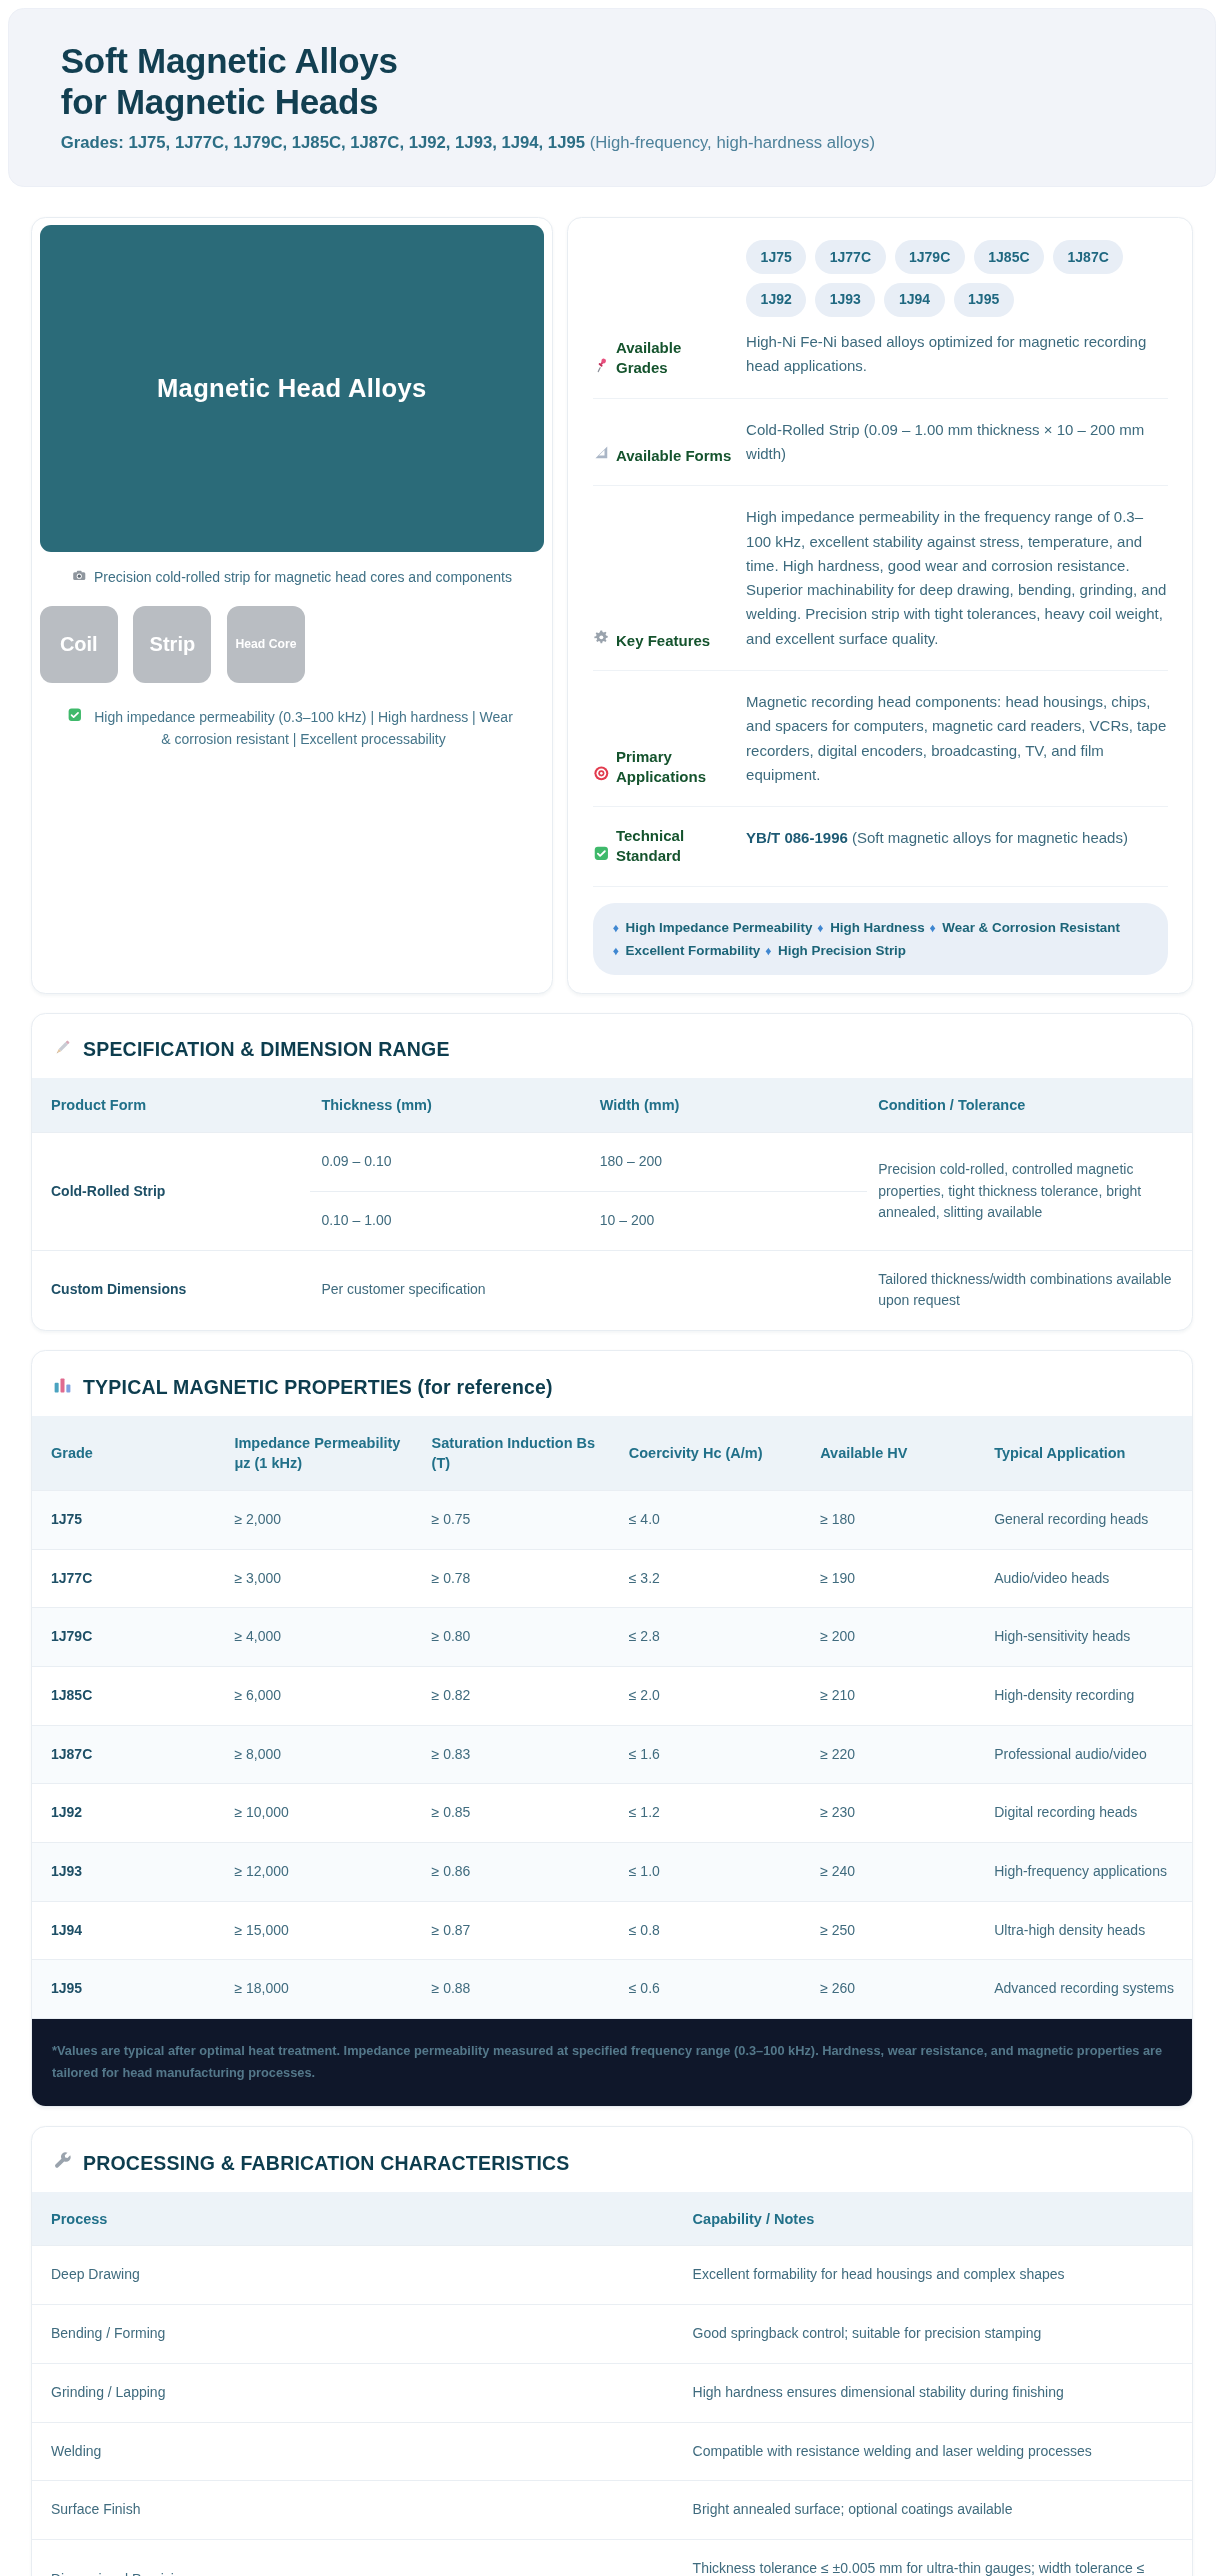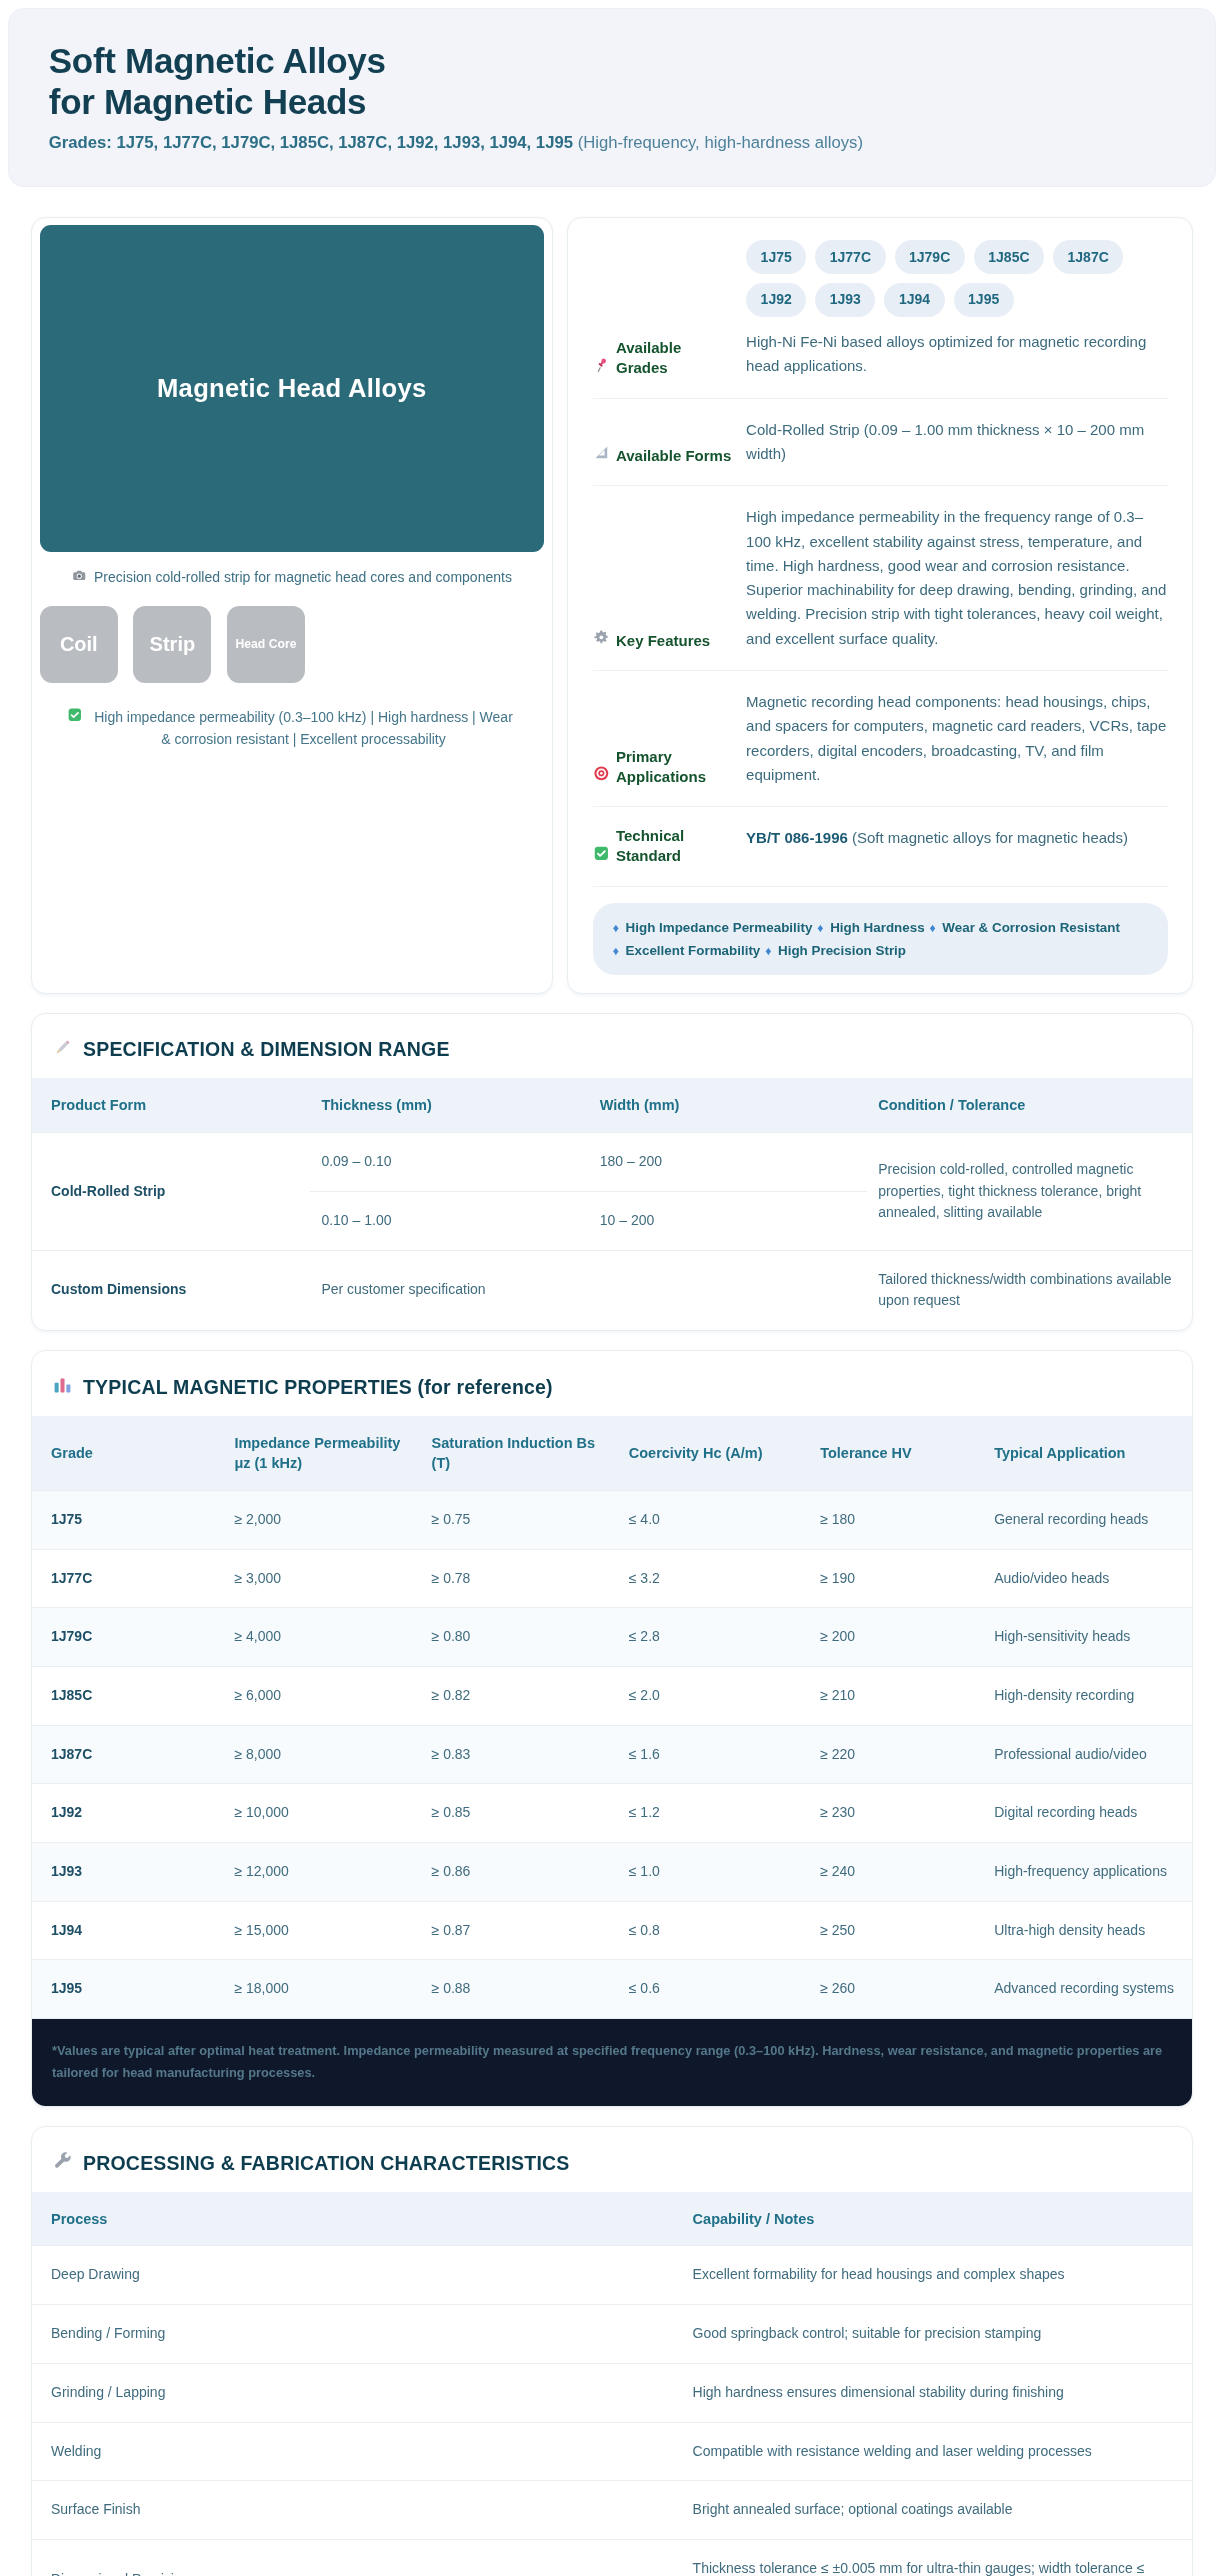--- a/index.html
+++ b/index.html
@@ -1,17 +1,17 @@
 <!DOCTYPE html>
 <html style="font-size:9px"><head>
 <meta charset="utf-8">
 <style>
   html,body{margin:0;padding:0;background:#ffffff;}
   body{width:1224px;font-family:"Liberation Sans","DejaVu Sans",sans-serif;color:#3c6a7d;-webkit-font-smoothing:antialiased;}
-  .header-band{margin:7.8px 7.8px 0;background:#f2f4f9;border:0.6px solid #eceff6;border-radius:15.6px;padding:32px 40px 33px;}
+  .header-band{margin:7.8px 7.8px 0;background:#f2f4f9;border:0.6px solid #eceff6;border-radius:15.6px;padding:32px 52px 33px;}
   .page-title{font-size:35px;line-height:1.17;font-weight:700;color:#123f51;letter-spacing:-0.3px;}
   .subtitle{margin-top:10px;font-size:16.7px;color:#2c6e85;}
   .subtitle .strong{font-weight:700;}
   .subtitle .light{font-weight:400;color:#4d819a;}
   .content{margin:30px 31px 0;}
   .hero-row{display:flex;gap:14.5px;align-items:stretch;}
   .card{background:#fff;border:0.6px solid #e8edf2;border-radius:14.5px;box-shadow:0 1.1px 3.3px rgba(20,50,70,.05);}
   .hero-card{width:504px;flex:0 0 auto;padding:7.8px 7.8px 0;}
   .hero-img{background:#2b6b79;border-radius:11px;height:327px;display:flex;align-items:center;justify-content:center;}
   .hero-img-title{color:#ffffff;font-size:25.6px;font-weight:600;letter-spacing:0.3px;}
@@ -245,21 +245,21 @@
     </span>
     <span>TYPICAL MAGNETIC PROPERTIES (for reference)</span>
   </div>
   <table class="striped">
     <thead>
       <tr>
         <th class="first-col" style="width:16.5%">Grade</th>
         <th style="width:17%">Impedance Permeability μz (1 kHz)</th>
         <th style="width:17%">Saturation Induction Bs (T)</th>
         <th style="width:16.5%">Coercivity Hc (A/m)</th>
-        <th style="width:15%">Tolerance HV</th>
+        <th style="width:15%">Available HV</th>
         <th>Typical Application</th>
       </tr>
     </thead>
     <tbody>
       <tr class="odd">
         <td class="first-col td-bold">1J75</td>
         <td>≥ 2,000</td>
         <td>≥ 0.75</td>
         <td>≤ 4.0</td>
         <td>≥ 180</td>

